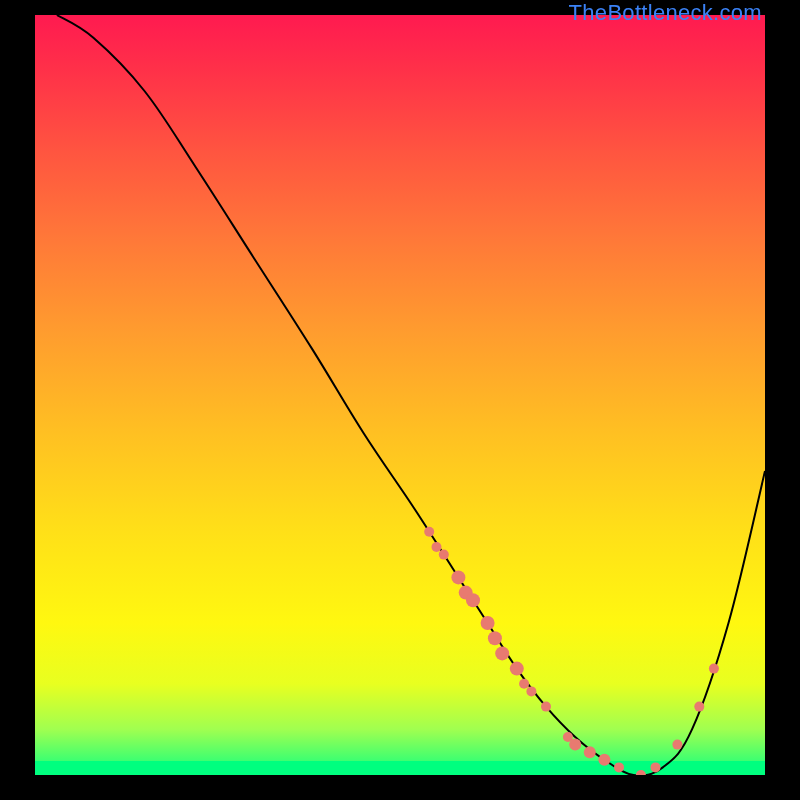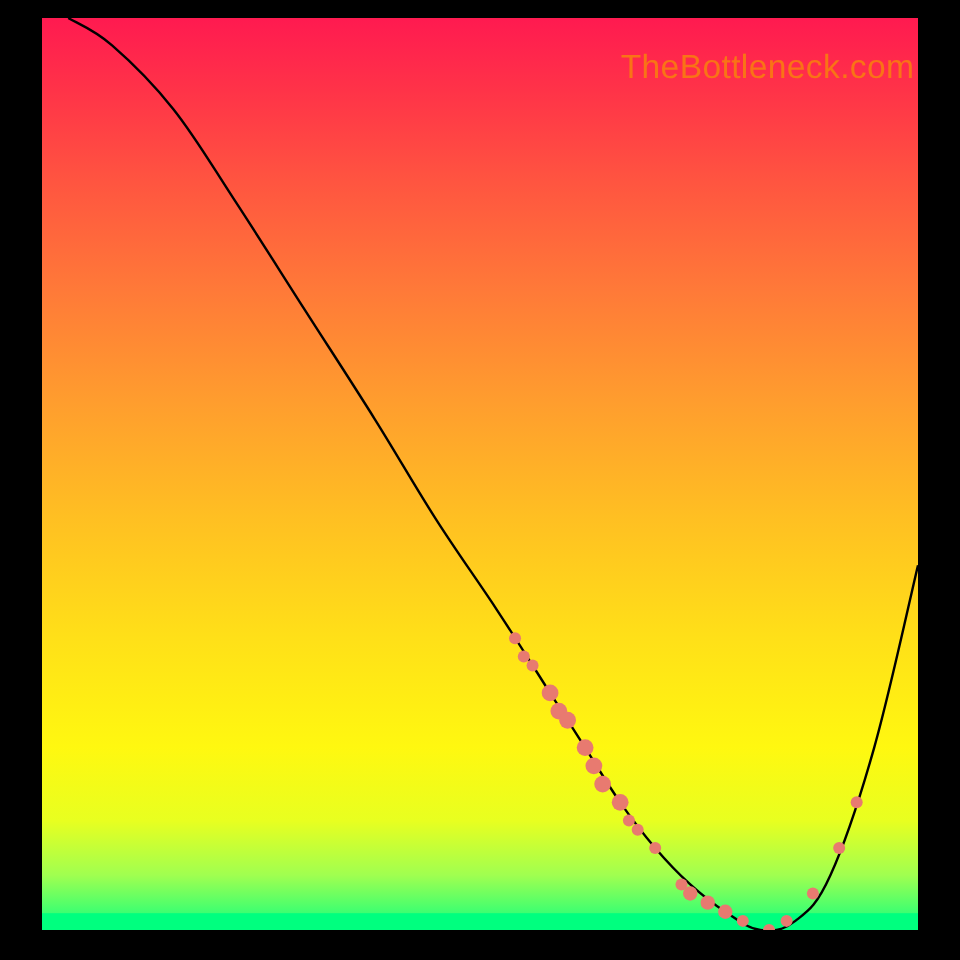--- a/index.html
+++ b/index.html
@@ -35,26 +35,25 @@
       #e8ff20 88%,
       #a0ff50 94%,
       #40ff70 98%,
       #00ff7f 100%
     );
   }
   .watermark {
     position: absolute;
     top: 0px;
     right: 38px;
-    color: #f97316;
-    font-size: 28px;
+    color: #3b82f6;
+    font-size: 22px;
     font-weight: 500;
     letter-spacing: 0.3px;
     z-index: 10;
-    margin-top: 40px;
   }
   .curve-svg {
     position: absolute;
     top: 0;
     left: 0;
     width: 730px;
     height: 760px;
     z-index: 5;
   }
   .curve-line {

